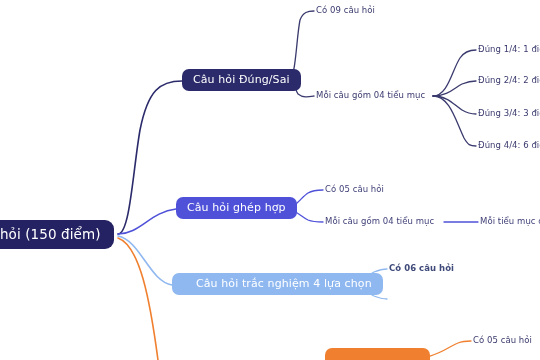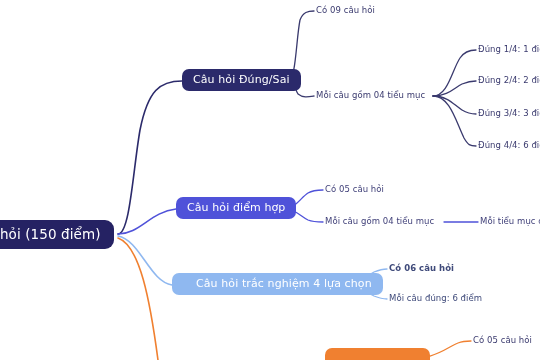--- a/index.html
+++ b/index.html
@@ -139,21 +139,21 @@
     <span>Đúng 2/4: 2 điể</span>
   </div>
   <div class="leaf leaf-navy" style="left:478px; top:109px;">
     <span>Đúng 3/4: 3 điể</span>
   </div>
   <div class="leaf leaf-navy" style="left:478px; top:141px;">
     <span>Đúng 4/4: 6 điể</span>
   </div>
 
   <div class="node node-indigo" style="left:176px; top:197px;">
-    <span>Câu hỏi điểm hợp</span>
+    <span>Câu hỏi ghép hợp</span>
   </div>
 
   <div class="leaf leaf-indigo" style="left:325px; top:185px;">
     <span>Có 05 câu hỏi</span>
   </div>
 
   <div class="leaf leaf-indigo" style="left:325px; top:217px;">
     <span>Mỗi câu gồm 04 tiểu mục</span>
   </div>
 
@@ -162,23 +162,20 @@
   </div>
 
   <div class="node node-lightblue" style="left:172px; top:273px;">
     <span>Câu hỏi trắc nghiệm 4 lựa chọn</span>
   </div>
 
   <div class="leaf leaf-blue" style="left:389px; top:264px;font-weight:bold;">
     <span>Có 06 câu hỏi</span>
   </div>
 
-  <div class="leaf leaf-blue" style="left:389px; top:294px;">
-    <span>Mỗi câu đúng: 6 điểm</span>
-  </div>
 
   <div class="node node-orange" style="left:325px; top:348px; min-width:105px; height:22px;">
     <span></span>
   </div>
 
   <div class="leaf leaf-orange" style="left:473px; top:336px;">
     <span>Có 05 câu hỏi</span>
   </div>
 
 </div>

